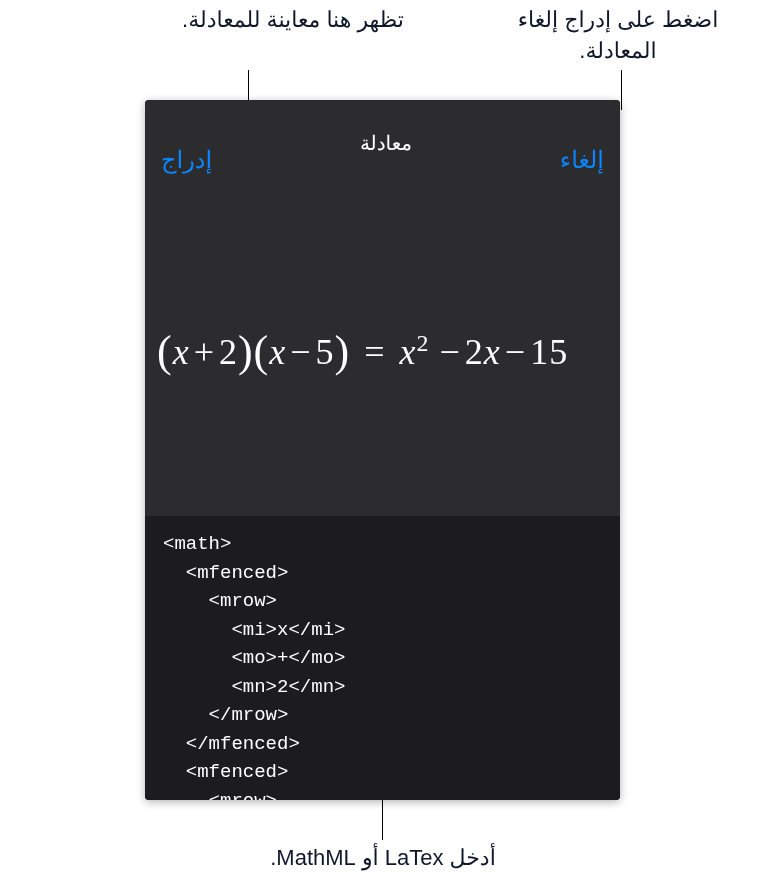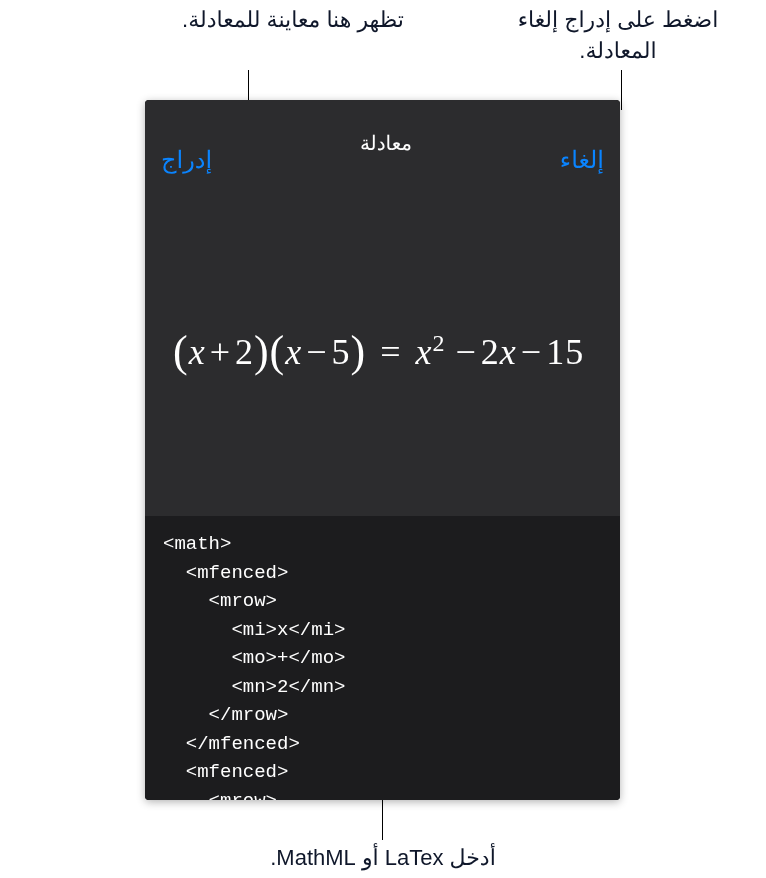--- a/index.html
+++ b/index.html
@@ -103,21 +103,21 @@
       color: #fff;
       font-size: 20px;
       font-weight: 400;
     }
     .preview-area {
       background: #2c2c2e;
       height: 330px;
       display: flex;
       align-items: center;
       justify-content: flex-start;
-      padding: 0 28px;
+      padding: 0 12px;
       direction: ltr;
     }
     .equation-rendered {
       color: #fff;
       font-family: "Times New Roman", serif;
       font-size: 36px;
       font-style: italic;
       white-space: nowrap;
       letter-spacing: 1px;
     }

